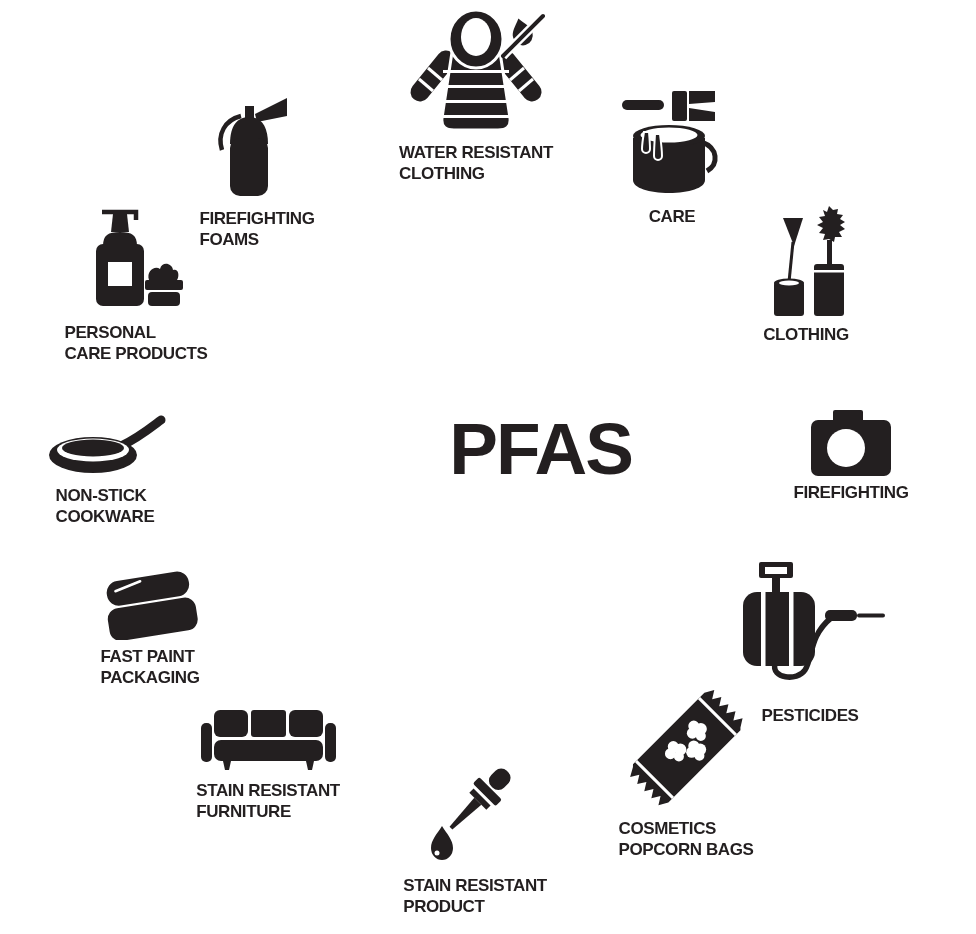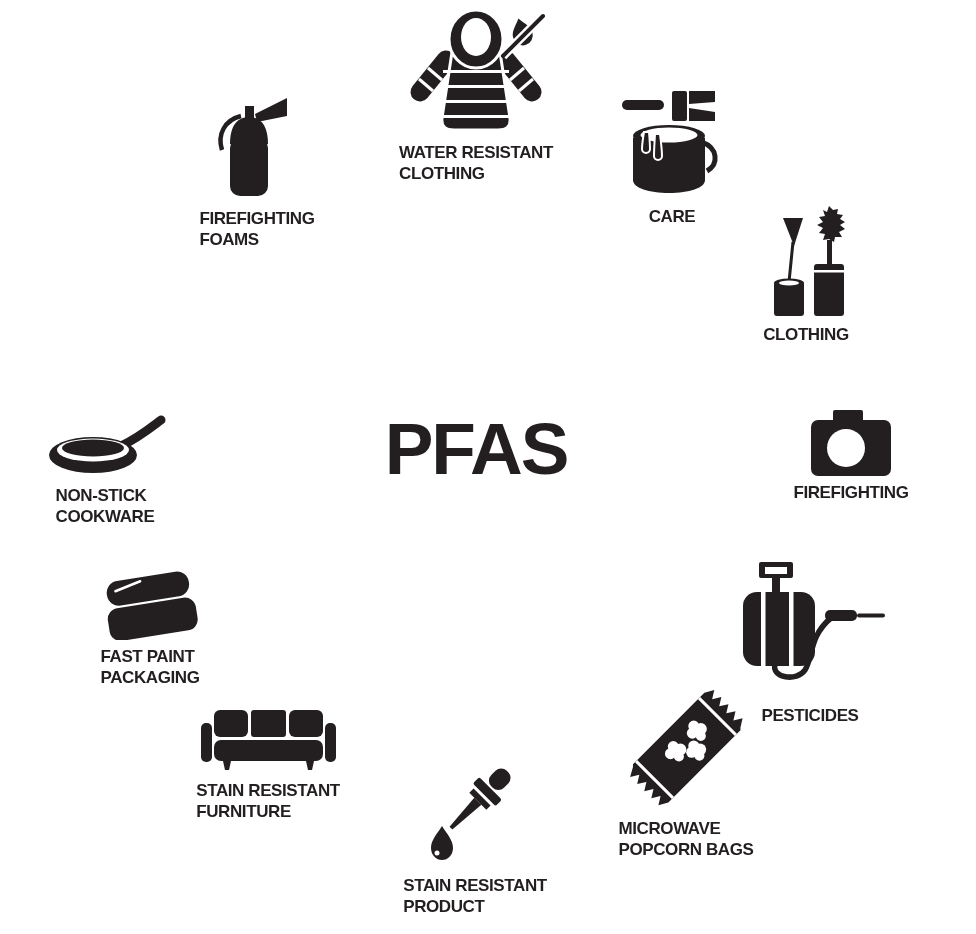--- a/index.html
+++ b/index.html
@@ -3,21 +3,21 @@
 <meta charset="utf-8">
 <style>
   :root{ --ink:#231f20; --bg:#ffffff; }
   html,body{ margin:0; padding:0; background:var(--bg); }
   .stage{
     position:relative; width:976px; height:934px; background:var(--bg);
     font-family:"Liberation Sans","DejaVu Sans",sans-serif; overflow:hidden;
   }
   .pfas-title{
     position:absolute; left:320px; top:412px; width:312px; margin:0;
-    text-align:center; font-size:73px; line-height:73px; font-weight:bold;
+    text-align:right; font-size:73px; line-height:73px; font-weight:bold;
     letter-spacing:-2px; color:var(--ink);
   }
   .item{ position:absolute; display:flex; flex-direction:column; align-items:center; margin:0; }
   .icon{ display:flex; justify-content:center; }
   .icon svg{ fill:var(--ink); }
   .icon .w{ fill:#ffffff; }
   .icon .s{ fill:none; stroke:var(--ink); }
   .icon .sw{ fill:none; stroke:#ffffff; }
   .label{
     margin:6px 0 0 0; text-align:left; white-space:pre-line;
@@ -137,21 +137,21 @@
               <circle cx="82" cy="62" r="5"></circle>
               <circle cx="74" cy="65" r="5.5"></circle>
             <circle cx="57" cy="74" r="5.5"></circle>
               <circle cx="64" cy="71" r="6"></circle>
               <circle cx="68" cy="77" r="5"></circle>
               <circle cx="60" cy="81" r="5.5"></circle>
           </g>
         </g>
       </svg>
     </div>
-    <figcaption class="label" style="margin-top:4px">MICROWAVE
+    <figcaption class="label" style="margin-top:4px">COSMETICS
 POPCORN BAGS</figcaption>
   </figure>
 
   <figure class="item" style="left:390px; top:764px; width:170px">
     <div class="icon">
       <svg width="110" height="105" viewBox="0 0 110 105">
         <g transform="rotate(45 55 40)">
           <rect x="46" y="-6" width="18" height="22" rx="8"></rect>
           <rect x="39" y="18" width="32" height="9" rx="2"></rect>
           <rect x="43" y="30" width="24" height="6"></rect>
@@ -202,20 +202,36 @@
         <path class="s" d="M78,33 C95,25 106,16 118,7" stroke-width="9" stroke-linecap="round"></path>
         <ellipse cx="50" cy="42" rx="44" ry="18"></ellipse>
         <ellipse class="w" cx="50" cy="37" rx="36" ry="11.5"></ellipse>
         <ellipse cx="50" cy="35" rx="31" ry="8.5"></ellipse>
       </svg>
     </div>
     <figcaption class="label" style="margin-top:4px">NON-STICK
 COOKWARE</figcaption>
   </figure>
 
+  <figure class="item" style="left:61px; top:204px; width:150px">
+    <div class="icon">
+      <svg width="95" height="102" viewBox="0 0 95 102">
+        <path class="s" d="M13,8 L47,8 L47,16" stroke-width="4.5"></path>
+        <polygon points="24,10 38,10 40,28 22,28"></polygon>
+        <path d="M14,42 C14,31 19,28 31,28 C43,28 48,31 48,42 Z"></path>
+        <rect x="7" y="40" width="48" height="62" rx="7"></rect>
+        <rect class="w" x="19" y="58" width="24" height="24"></rect>
+        <path d="M60,76 C57,67 66,61 71,65 C73,57 83,59 84,66 C89,64 91,71 88,76 Z"></path>
+        <rect x="56" y="76" width="38" height="10" rx="2"></rect>
+        <rect x="59" y="88" width="32" height="14" rx="4"></rect>
+      </svg>
+    </div>
+    <figcaption class="label" style="margin-top:16px">PERSONAL
+CARE PRODUCTS</figcaption>
+  </figure>
 
   <figure class="item" style="left:182px; top:90px; width:150px">
     <div class="icon">
       <svg width="96" height="106" viewBox="0 0 96 106">
         <polygon points="46,24 78,8 78,26 48,32"></polygon>
         <rect x="36" y="16" width="9" height="14"></rect>
         <path class="s" d="M32,26 C16,30 8,44 13,60" stroke-width="4.5"></path>
         <path d="M21,54 C21,36 28,27 40,27 C52,27 59,36 59,54 Z"></path>
         <rect x="21" y="48" width="38" height="58" rx="10"></rect>
       </svg>

